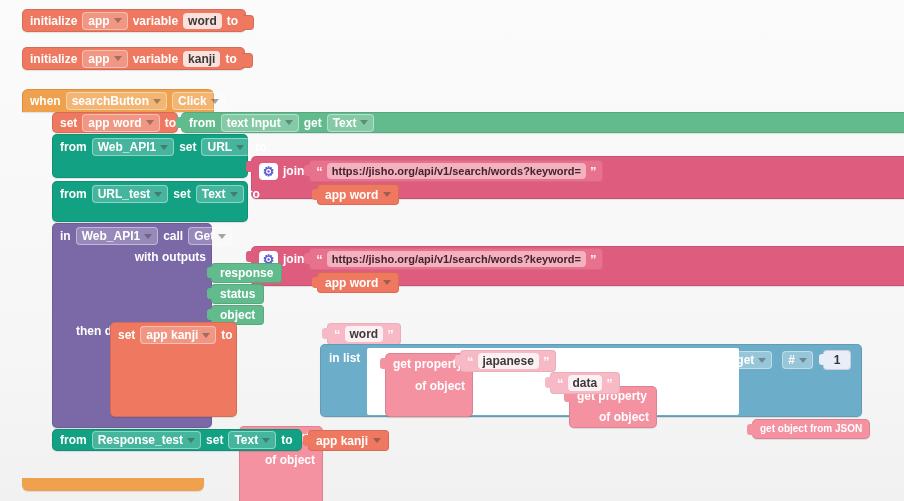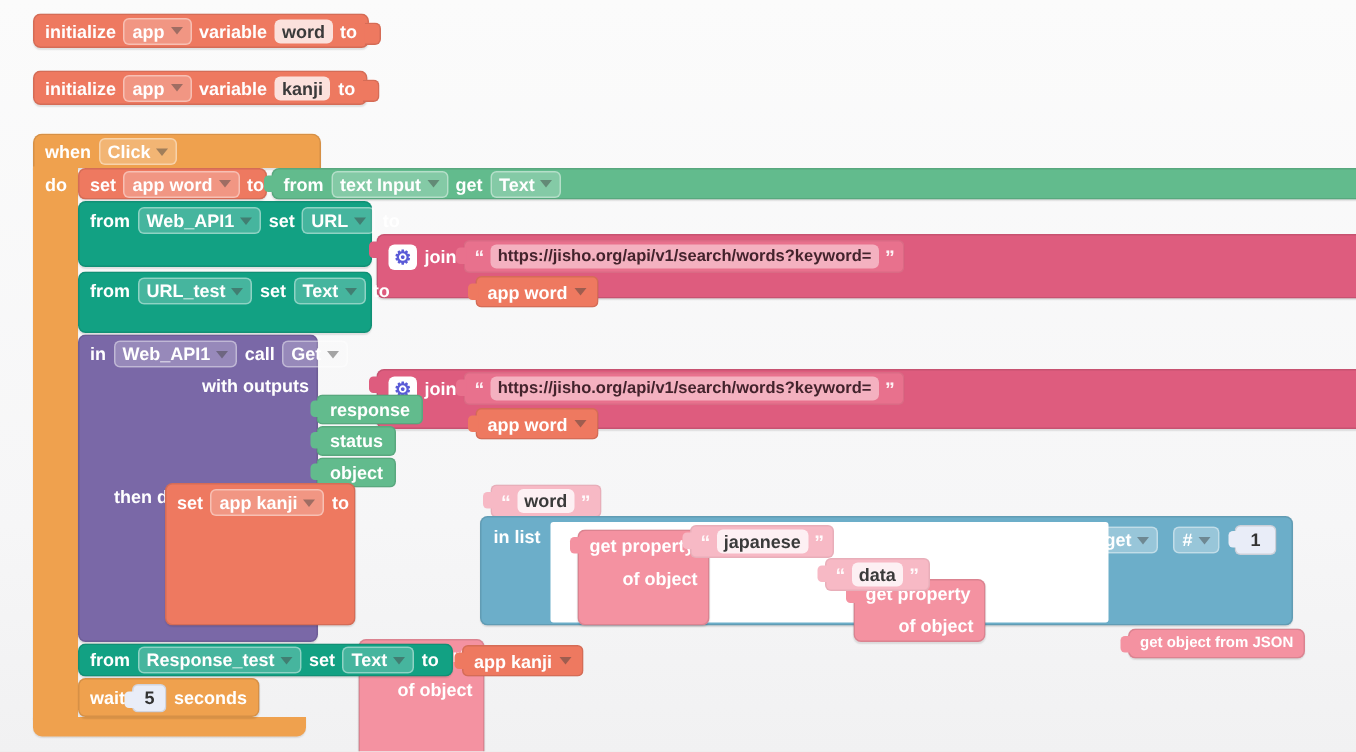--- a/index.html
+++ b/index.html
@@ -103,26 +103,27 @@
     </span>
     <span>variable</span>
     <span class="field">kanji</span>
     <span>to</span>
     <span class="tabR"></span>
   </div>
 
   <div class="blk orange" style="left:22px;top:89px;height:23px;width:192px;border-radius:6px 6px 0 0;border-bottom:none;">
     <span>when</span>
     <span class="chip">
+      <span>searchButton</span>
+      <span class="arr"></span>
+    </span>
+    <span class="chip">
       <span>Click</span>
       <span class="arr"></span>
     </span>
-  </div>
-  <div class="bar orange" style="left:22px;top:111px;width:30px;height:368px;">
-    <span class="abslabel" style="left:8px;top:5px;">do</span>
   </div>
   <div class="bar orange" style="left:22px;top:478px;width:182px;height:13px;border-radius:0 0 6px 6px;"></div>
 
   <div class="blk salmon" style="left:52px;top:112px;height:21px;width:126px;">
     <span>set</span>
     <span class="chip">
       <span>app word</span>
       <span class="arr"></span>
     </span>
     <span>to</span>
@@ -305,19 +306,14 @@
       <span>Text</span>
       <span class="arr"></span>
     </span>
     <span>to</span>
   </div>
   <span class="mini salmon" style="position:absolute;left:308px;top:430px;">
     <span>app kanji</span>
     <span class="arr"></span>
   </span>
 
-  <div class="blk orange" style="left:52px;top:452px;height:26px;">
-    <span>wait</span>
-    <span class="numfield plug">5</span>
-    <span>seconds</span>
-  </div>
 
 </div>
 
 </body></html>

